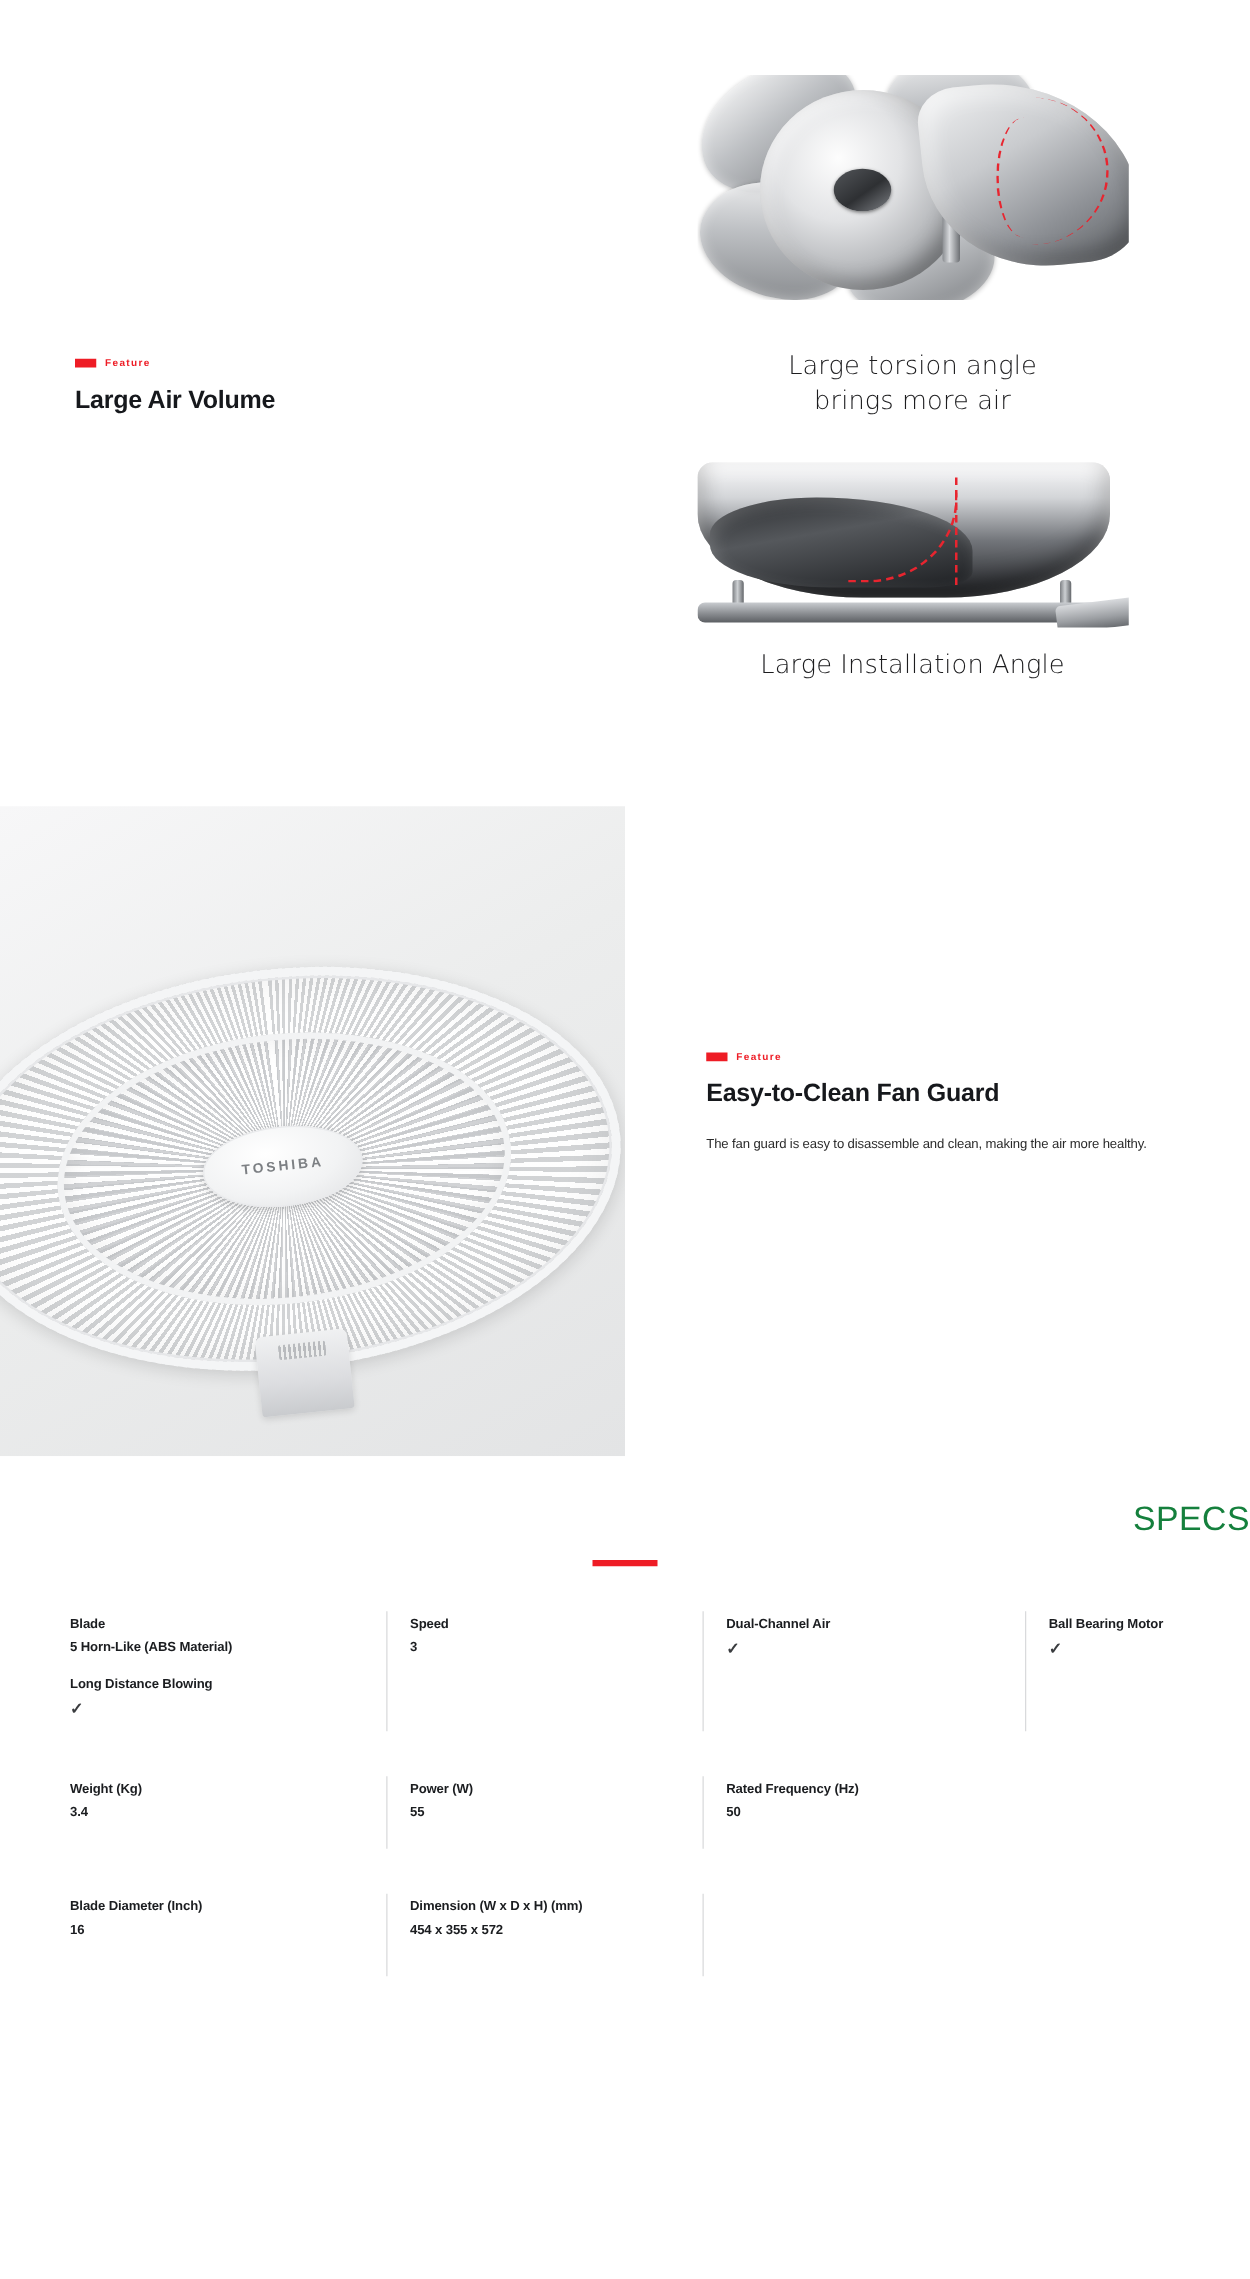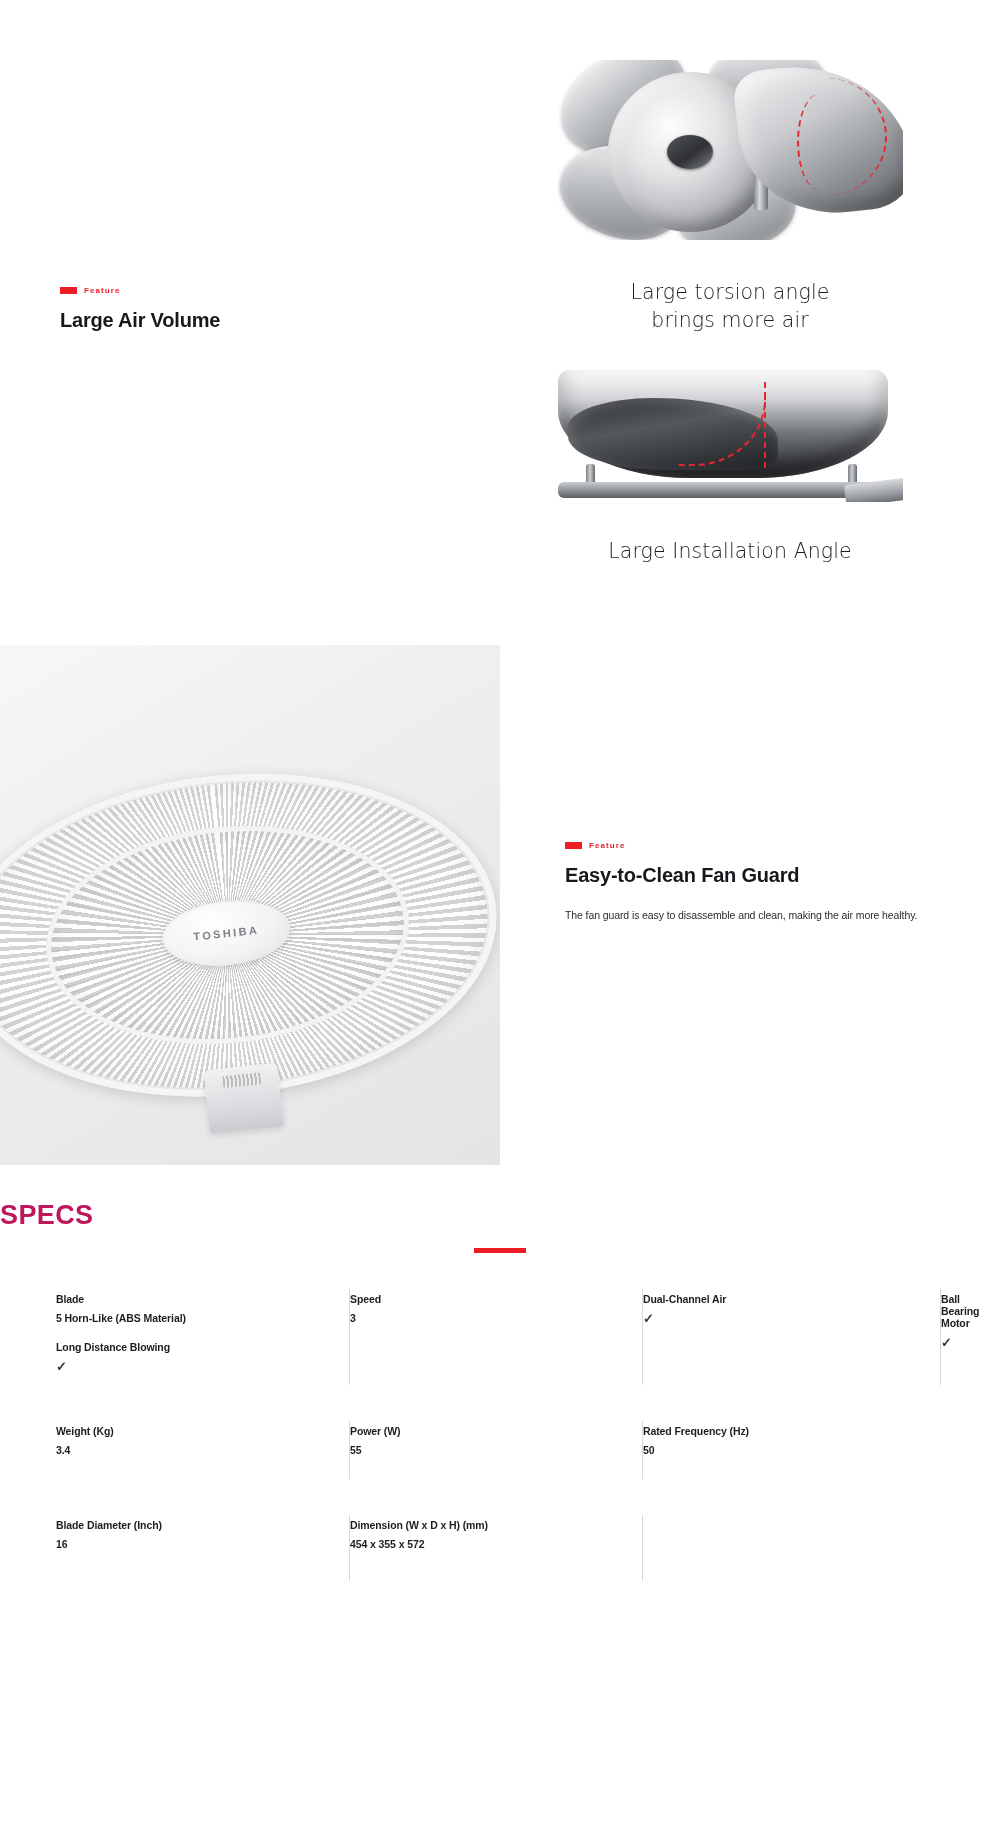--- a/index.html
+++ b/index.html
@@ -124,21 +124,21 @@
   .blade-art-2 .post-l { left: 28px; } .blade-art-2 .post-r { right: 46px; }
   .blade-art-2 .dash-curve {
     position: absolute; left: 118px; top: 30px; width: 90px; height: 74px;
     border-bottom: 2.4px dashed #e8252f; border-right: 2.4px dashed #e8252f;
     border-radius: 0 0 80% 0 / 0 0 90% 0;
   }
   .blade-art-2 .dash-vert {
     position: absolute; left: 206px; top: 20px; width: 0; height: 86px;
     border-left: 2.4px dashed #e8252f;
   }
-  #caption-install { margin-top: 36px; }
+  #caption-install { margin-top: 16px; }
 
   
   #sec-fanguard { position: absolute; left: 0; top: 645px; width: 1000px; height: 520px; }
   #fan-photo {
     position: absolute; left: 0; top: 0; width: 500px; height: 520px;
     background: linear-gradient(150deg,#f7f7f8 0%, #eceded 45%, #e3e4e5 100%);
     overflow: hidden;
   }
   .fan-assembly {
     position: absolute; left: -42px; top: 130px; width: 540px; height: 330px;
@@ -192,37 +192,36 @@
     content: ""; position: absolute; left: 18px; top: 8px; width: 38px; height: 12px;
     background: repeating-linear-gradient(90deg,#b9bbbe 0 2px, #eceded 2px 4px);
     border-radius: 2px;
   }
 
   #fanguard-text { position: absolute; left: 565px; top: 196px; width: 400px; }
 
   
   #sec-specs { position: absolute; left: 0; top: 1165px; width: 1000px; height: 658px; background: #fff; }
   #specs-title {
-    text-align: left; font-size: 27px; font-weight: 700; color: #be185d;
+    text-align: right; font-size: 27px; font-weight: 400; color: #15803d;
     letter-spacing: .4px; padding-top: 35px;
   }
   #specs-rule { width: 52px; height: 4.5px; background: #ee1c25; margin: 17px auto 0; }
 
   .spec-group { margin-top: 36px; padding: 0 56px; }
   .group-head {
     font-size: 15.5px; font-weight: 400; color: #ee1c25; letter-spacing: -.1px;
     font-family: "DejaVu Sans", sans-serif;
   }
   .group-grid {
     display: grid; grid-template-columns: 253px 253px 258px 1fr;
     margin-top: 22px;
-    gap: 40px;
   }
   .cell { padding: 4px 0 4px 0; }
-  .cell + .cell { border-left: 1px solid #d9dadc; padding-left: 0; }
+  .cell + .cell { border-left: 1px solid #d9dadc; padding-left: 18px; }
   .cell-stack { display: flex; flex-direction: column; gap: 17px; }
   .spec-k { font-size: 10.5px; font-weight: 700; color: #1b1d20; letter-spacing: -.1px; }
   .spec-v { font-size: 10.5px; font-weight: 700; color: #1b1d20; margin-top: 7px; letter-spacing: -.1px; }
   .tick { display: inline-block; font-size: 13px; color: #3a3c3f; line-height: 1; margin-top: 7px; }
   .pair { display: block; }
   .grid-tall .cell { min-height: 96px; }
   .grid-short .cell { min-height: 58px; }
   .grid-dim .cell { min-height: 66px; }
   .grid-dim .cell.empty { border-left: 1px solid #d9dadc; }
 </style>

